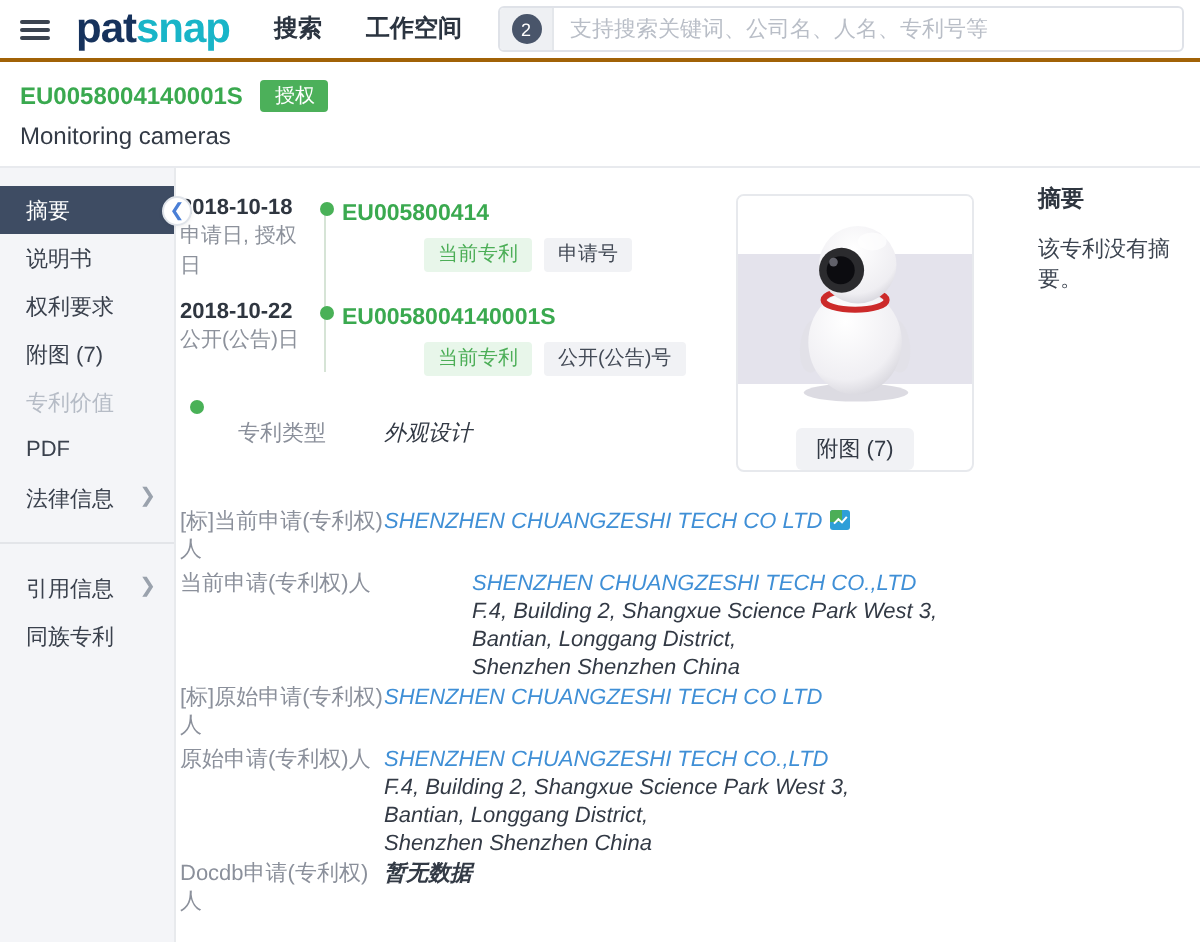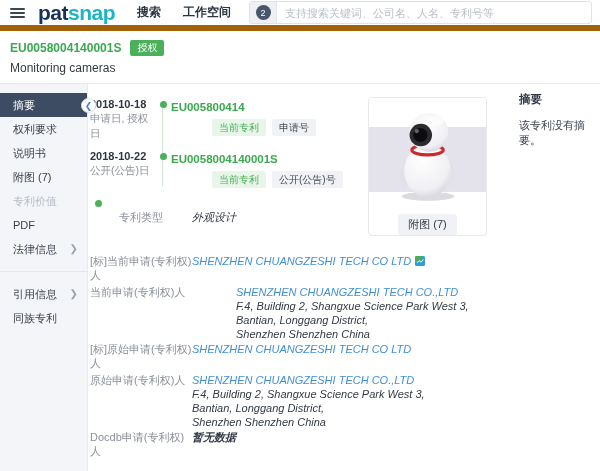--- a/index.html
+++ b/index.html
@@ -1,20 +1,20 @@
 <!DOCTYPE html>
 <html><head>
 <meta charset="utf-8">
 <style>
   * { margin:0; padding:0; box-sizing:border-box; }
   html,body { width:600px; height:471px; overflow:hidden; }
   body { font-family:"Liberation Sans","DejaVu Sans",sans-serif; background:#fff; color:#333a45; position:relative; }
 
   
-  .header { height:31px; display:flex; align-items:center; padding:0 8px 0 10px; background:#fff; border-bottom:6px solid #a16207; }
+  .header { height:31px; display:flex; align-items:center; padding:0 8px 0 10px; background:#fff; border-bottom:2px solid #a16207; }
   .hamburger { width:15px; cursor:pointer; margin-top:1px; }
   .hamburger i { display:block; height:2px; background:#3c4450; margin:2px 0; border-radius:1px; }
   .logo { margin-left:13px; font-size:21px; font-weight:bold; letter-spacing:-0.5px; cursor:pointer; line-height:1; }
   .logo .pat { color:#16325c; }
   .logo .snap { color:#19b5c8; }
   .nav-item { margin-left:22px; font-size:12px; font-weight:bold; color:#2b3440; cursor:pointer; white-space:nowrap; }
   .searchbox { margin-left:18px; flex:1; height:23px; border:1px solid #dfe2e8; border-radius:3px; display:flex; align-items:center; background:#fff; overflow:hidden; }
   .search-chip { width:27px; align-self:stretch; background:#eef0f3; border-right:1px solid #e4e7eb; display:flex; align-items:center; justify-content:center; cursor:pointer; }
   .search-num { width:15px; height:15px; border-radius:50%; background:#49556a; color:#fff; font-size:9px; display:flex; align-items:center; justify-content:center; }
   .search-input { flex:1; border:none; outline:none; font-size:11px; padding:0 8px; color:#333; font-family:inherit; background:transparent; }
@@ -113,24 +113,24 @@
   <div class="doc-title">Monitoring cameras</div>
 </div>
 
 <div class="content">
   <div class="sidebar">
     <div id="sidebar-items">
         <div class="side-item selected">
           <span>摘要</span>
         </div>
         <div class="side-item">
+          <span>说明书</span>
+        </div>
+        <div class="side-item">
           <span>权利要求</span>
-        </div>
-        <div class="side-item">
-          <span>说明书</span>
         </div>
         <div class="side-item">
           <span>附图 (7)</span>
         </div>
         <div class="side-item disabled">
           <span>专利价值</span>
         </div>
         <div class="side-item">
           <span>PDF</span>
         </div>

